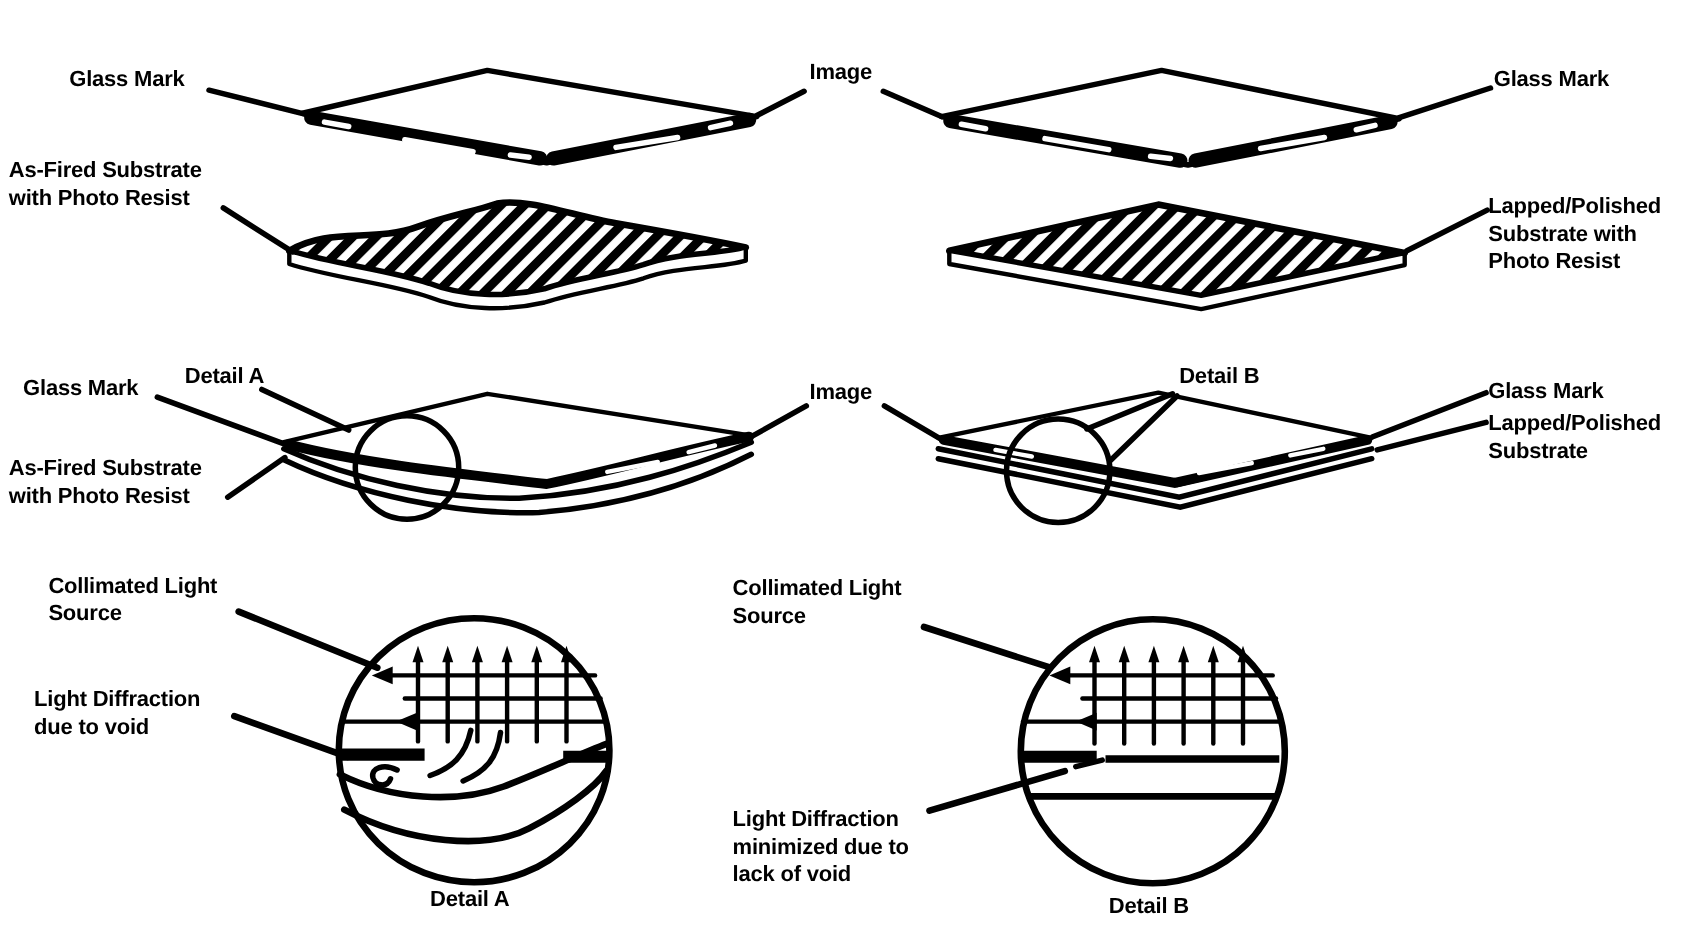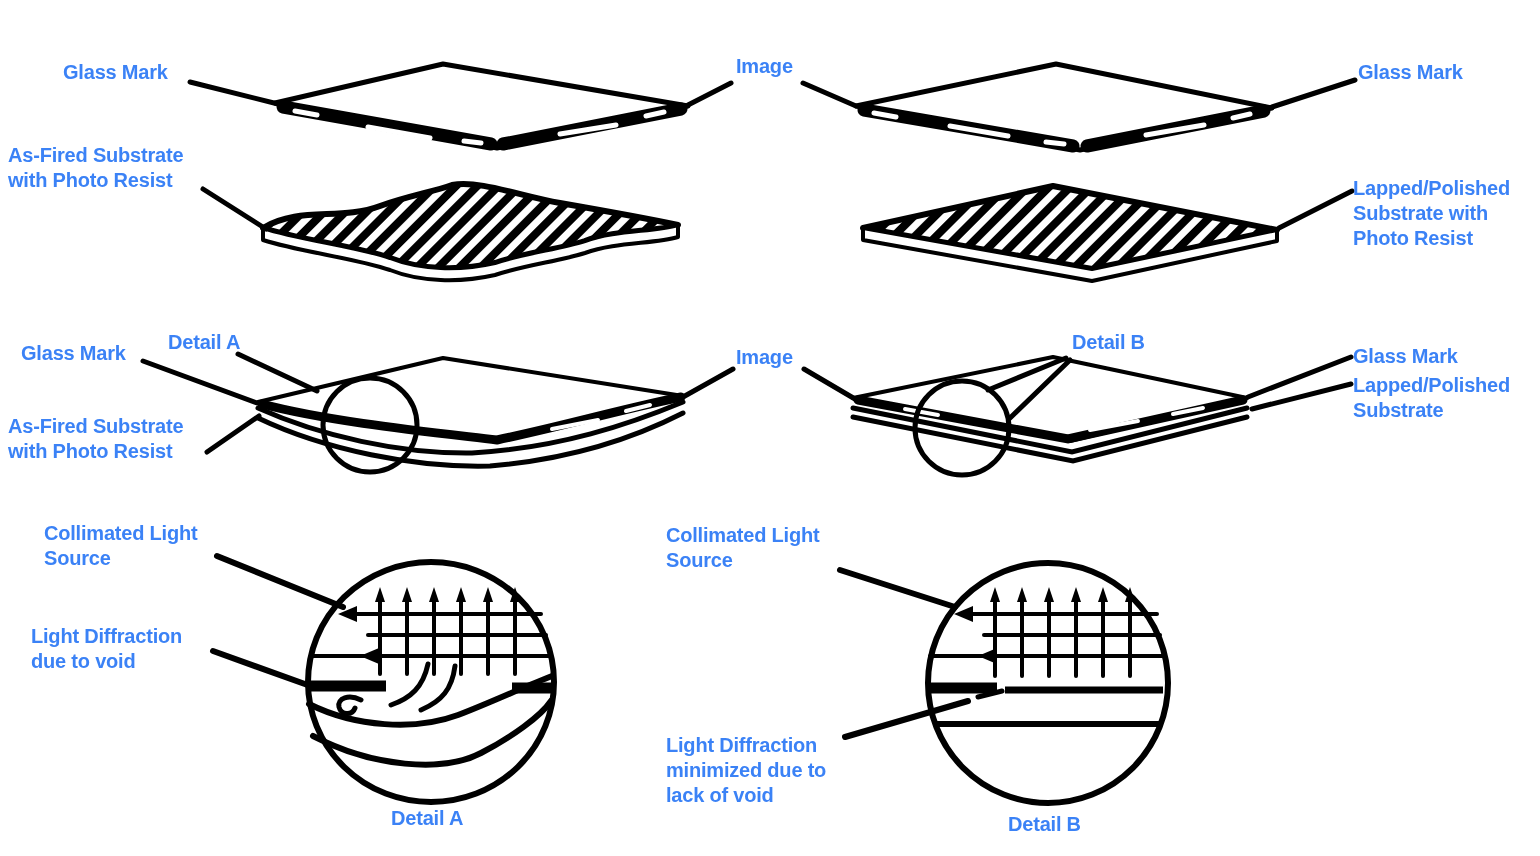--- a/index.html
+++ b/index.html
@@ -7,21 +7,21 @@
     position:relative;
     width:1540px;height:856px;
     background:#ffffff;
     font-family:"Liberation Sans", sans-serif;
     overflow:hidden;
   }
   .stage svg{position:absolute;left:0;top:0;}
   .lbl{
     position:absolute;
     font:700 20px/25px "Liberation Sans", sans-serif;
-    color:#3b82f6;
+    color:#000000;
     white-space:pre-line;
     letter-spacing:-0.2px;
   }
 </style>
 </head>
 <body>
 
 <div class="stage">
 
 <svg width="1540" height="856" viewBox="0 0 1540 856">

